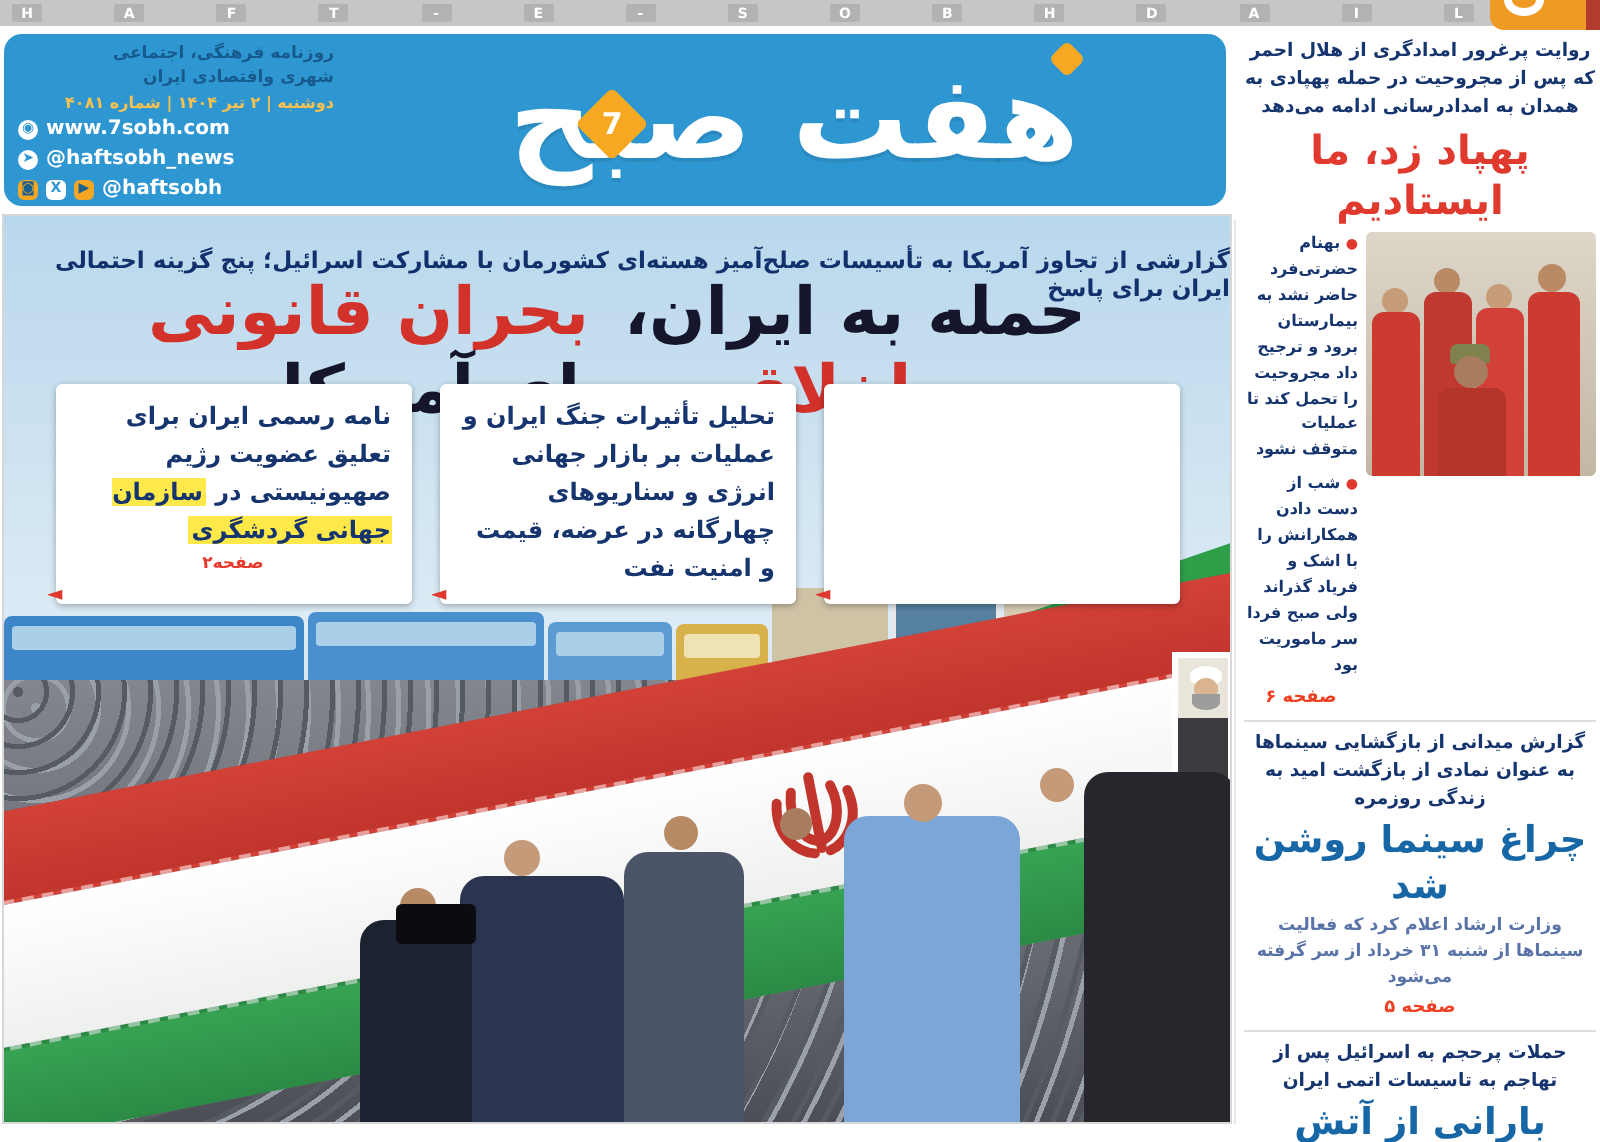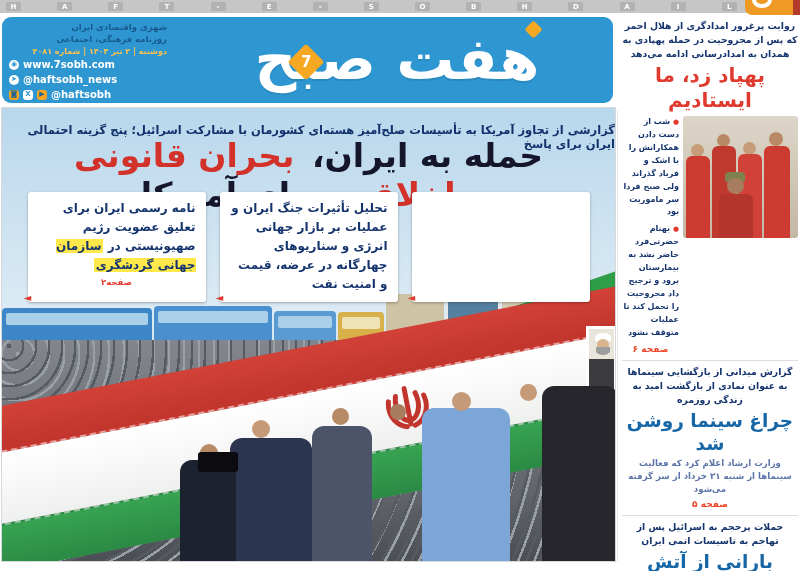--- a/index.html
+++ b/index.html
@@ -129,22 +129,22 @@
   </div>
 
   <div class="corner-tab">
     <span class="swoosh"></span>
     <span class="sliver"></span>
   </div>
 
   <div class="header">
     <div class="header-blue">
       <div class="info">
+        <div class="fa l1">روزنامه فرهنگی، اجتماعی</div>
         <div class="fa l2">شهری واقتصادی ایران</div>
-        <div class="fa l1">روزنامه فرهنگی، اجتماعی</div>
         <div class="fa l3">دوشنبه | ۲ تیر ۱۴۰۴ | شماره ۴۰۸۱</div>
         <div class="url">
           <span class="ic round">◉</span>
           <span>www.7sobh.com</span>
         </div>
         <div class="url">
           <span class="ic round">➤</span>
           <span>@haftsobh_news</span>
         </div>
         <div class="url">
@@ -250,25 +250,25 @@
 
   <div class="sidebar">
 
     <div class="story">
       <div class="kick">روایت پرغرور امدادگری از هلال احمر که پس از مجروحیت در حمله پهپادی به همدان به امدادرسانی ادامه می‌دهد</div>
       <div class="hl-red">پهپاد زد، ما ایستادیم</div>
       <div class="s1-row">
         <div class="s1-col">
           <div class="bullet">
             <span class="dot">●</span>
-            <span>شب از دست دادن همکارانش را با اشک و فریاد گذراند ولی صبح فردا سر ماموریت بود</span>
+            <span>بهنام حضرتی‌فرد حاضر نشد به بیمارستان برود و ترجیح داد مجروحیت را تحمل کند تا عملیات متوقف نشود</span>
           </div>
           <div class="bullet">
             <span class="dot">●</span>
-            <span>بهنام حضرتی‌فرد حاضر نشد به بیمارستان برود و ترجیح داد مجروحیت را تحمل کند تا عملیات متوقف نشود</span>
+            <span>شب از دست دادن همکارانش را با اشک و فریاد گذراند ولی صبح فردا سر ماموریت بود</span>
           </div>
           <div class="pg-label">صفحه ۶</div>
         </div>
         <div class="photo1">
           <span class="p1-head" style="left:8px;top:28px;width:13px;height:13px;"></span>
           <span class="p1-fig" style="left:3px;top:40px;width:24px;height:82px;background:#cc3a30;"></span>
           <span class="p1-head" style="left:34px;top:18px;width:13px;height:13px;background:#b98a63;"></span>
           <span class="p1-fig" style="left:29px;top:30px;width:24px;height:92px;background:#c0392f;"></span>
           <span class="p1-head" style="left:60px;top:26px;width:13px;height:13px;"></span>
           <span class="p1-fig" style="left:55px;top:38px;width:24px;height:84px;background:#d24138;"></span>

